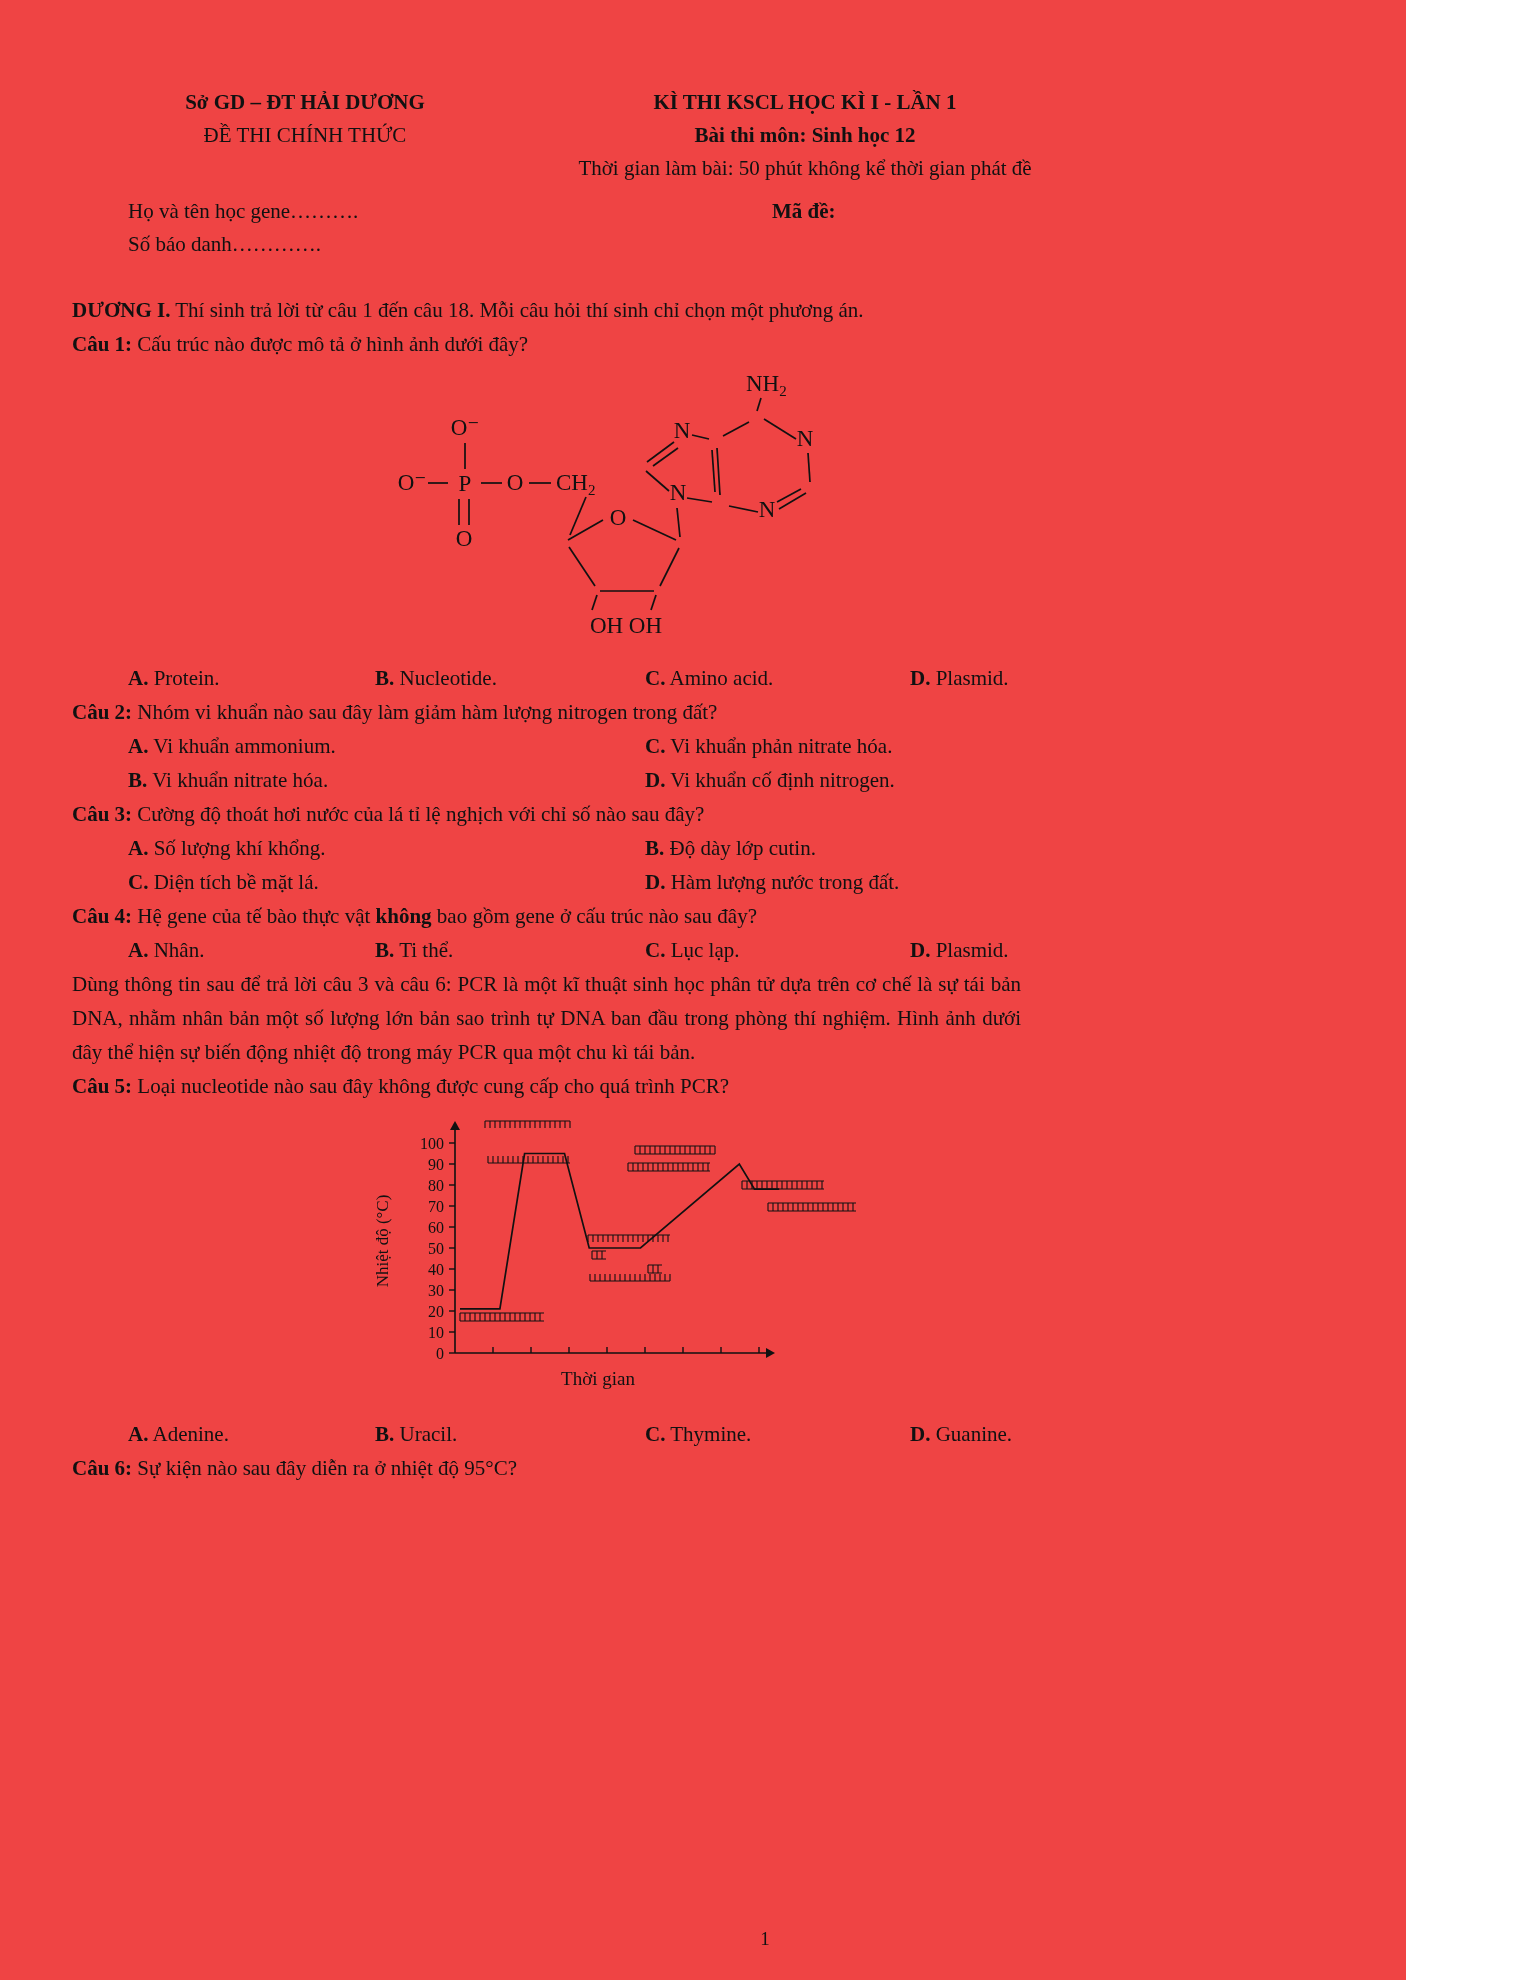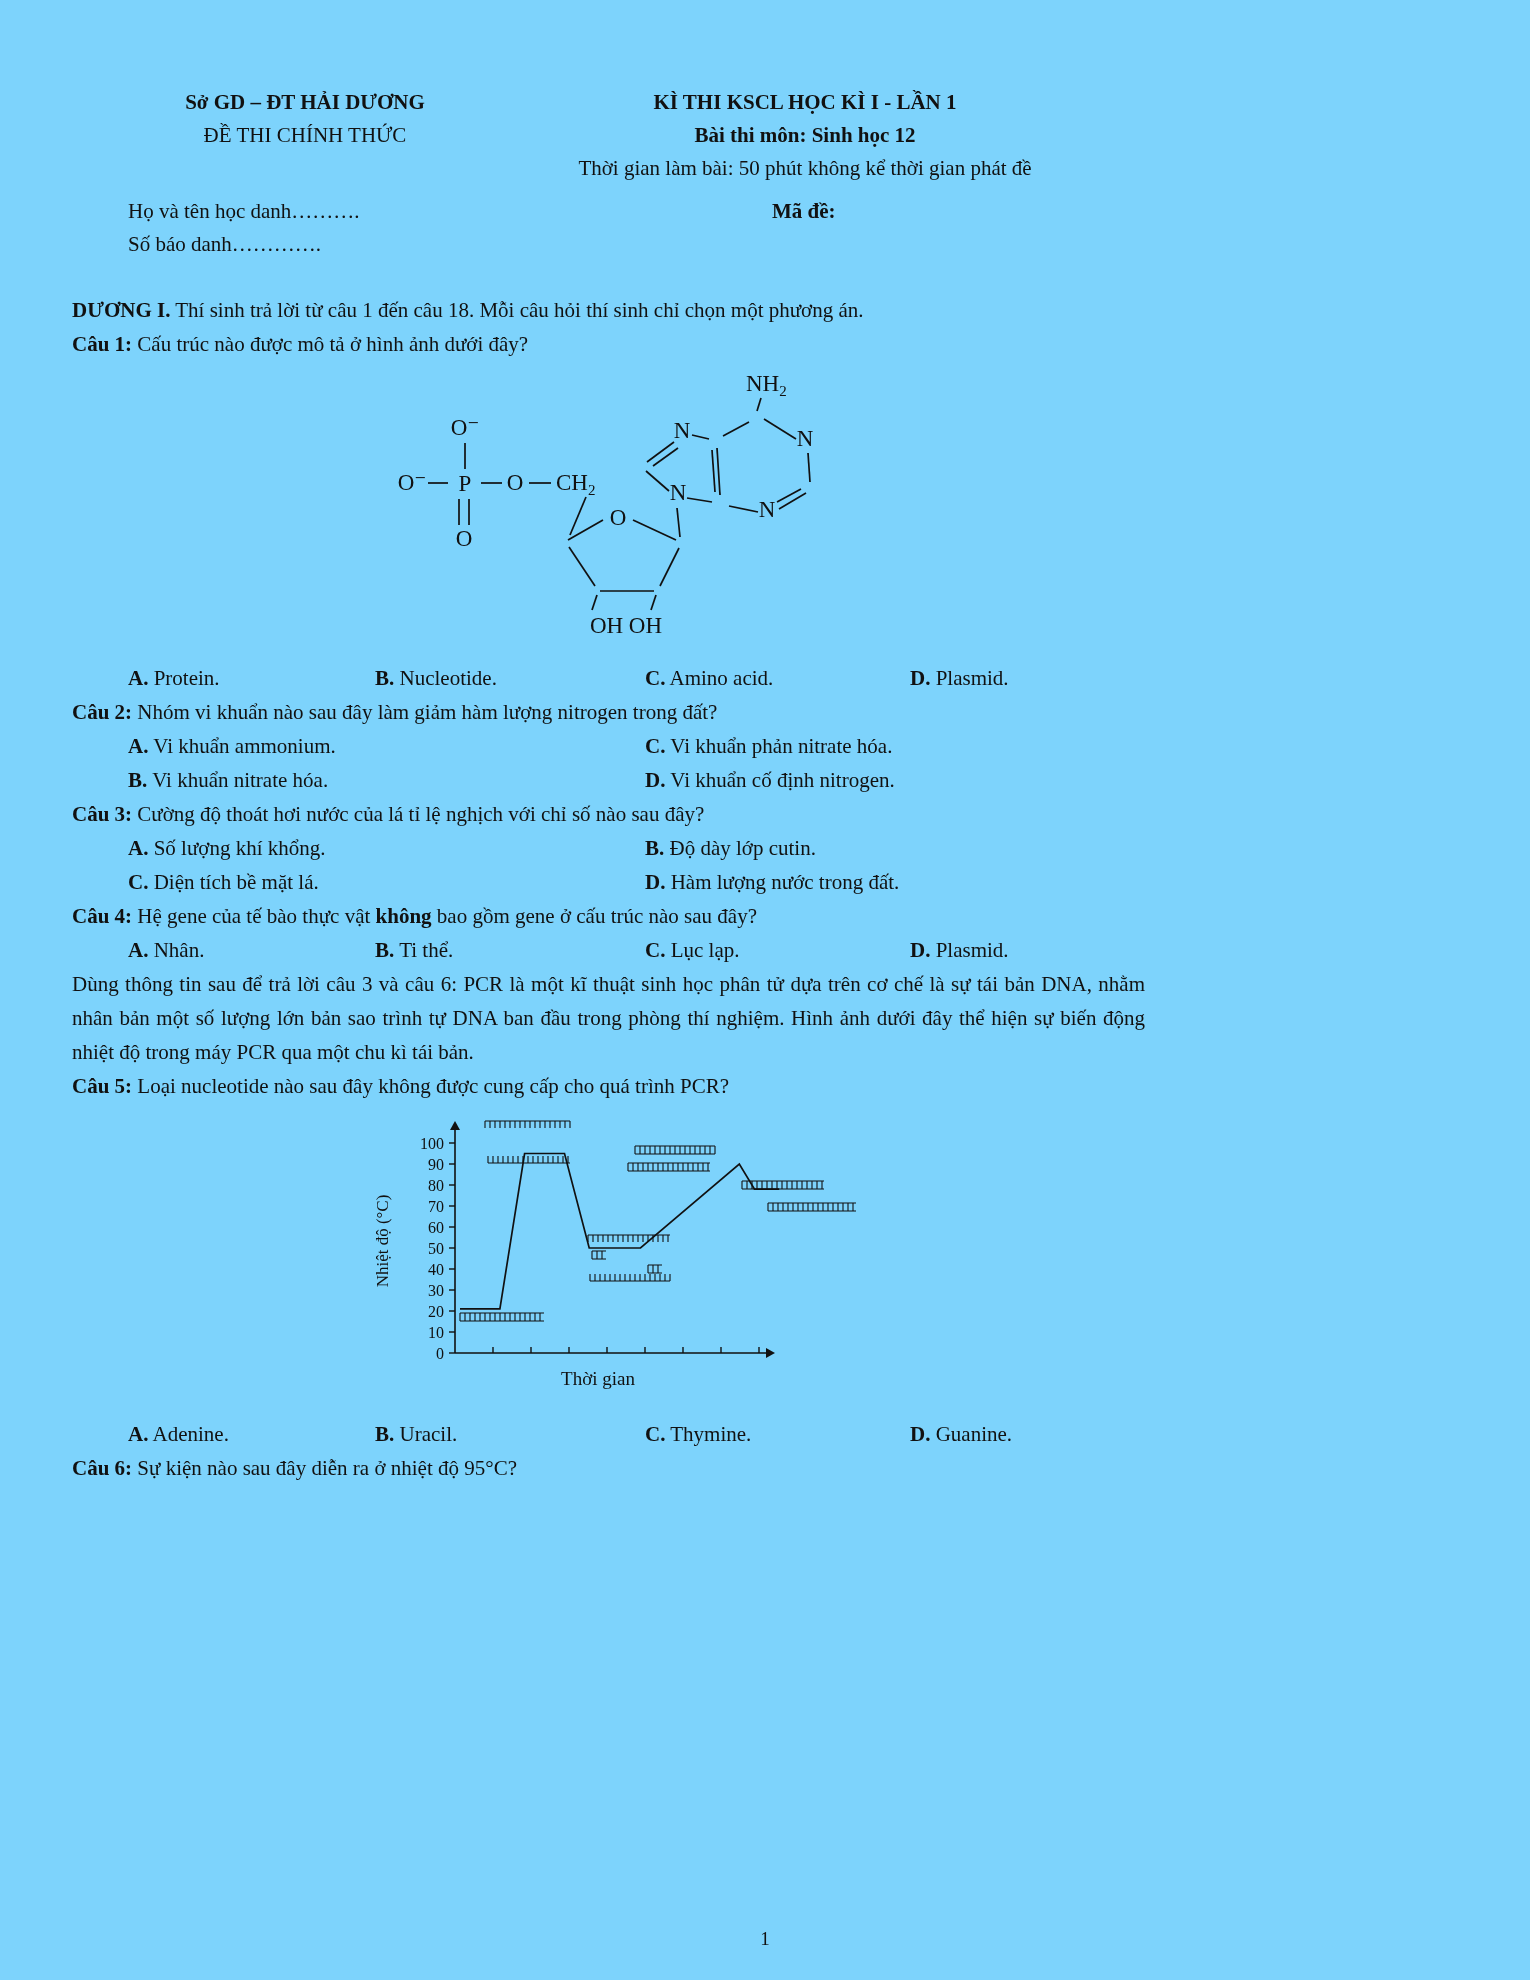--- a/index.html
+++ b/index.html
@@ -1,18 +1,18 @@
 <!DOCTYPE html>
 <html><head>
 <meta charset="utf-8">
 <style>
   *{margin:0;padding:0;box-sizing:border-box}
   html,body{background:#ffffff}
   body{font-family:"Liberation Serif","DejaVu Serif",serif;color:#111;font-size:21px}
-  .page{width:1530px;height:1980px;position:relative;background:#7dd3fc;padding:86px 385px 0 72px;overflow:hidden}
+  .page{width:1406px;height:1980px;position:relative;background:#ef4444;padding:86px 385px 0 72px;overflow:hidden}
   .b{font-weight:bold}
   .i{}
   .hdr{display:grid;grid-template-columns:466px 534px;line-height:33px}
   .hdr .c{text-align:center}
   .student-row{position:relative;padding-left:56px;line-height:33px;margin-top:10px}
   .student-row .code{position:absolute;left:700px;top:0;font-weight:bold}
   .id-row{padding-left:56px;line-height:33px}
   .part-heading{margin-top:32px;line-height:34px}
   .q{line-height:34px}
   .opts{display:grid;grid-template-columns:247px 270px 265px 1fr;padding-left:56px;line-height:34px}
@@ -36,21 +36,21 @@
       <div>ĐỀ THI CHÍNH THỨC</div>
     </div>
     <div class="c">
       <div class="b">KÌ THI KSCL HỌC KÌ I - LẦN 1</div>
       <div class="b">Bài thi môn: Sinh học 12</div>
       <div class="i">Thời gian làm bài: 50 phút không kể thời gian phát đề</div>
     </div>
   </div>
 
   <div class="student-row">
-    <span>Họ và tên học danh……….</span>
+    <span>Họ và tên học gene……….</span>
     <span class="code">Mã đề:</span>
   </div>
   <div class="id-row">
     <span>Số báo danh………….</span>
   </div>
 
   <div class="part-heading">
     <span class="b">DƯƠNG I.</span><span> Thí sinh trả lời từ câu 1 đến câu 18. Mỗi câu hỏi thí sinh chỉ chọn một phương án.</span>
   </div>
 

